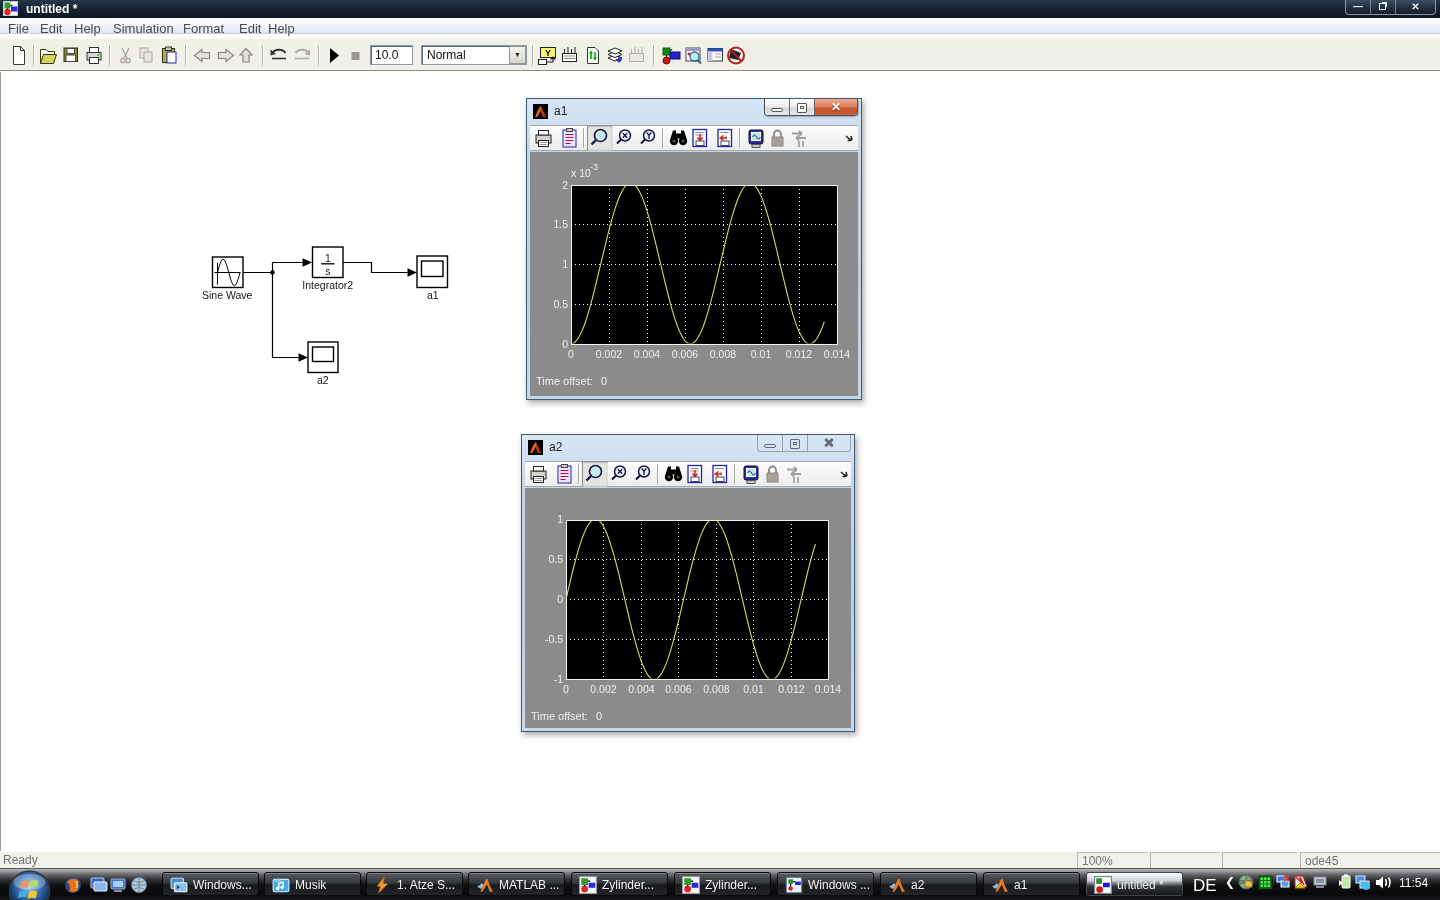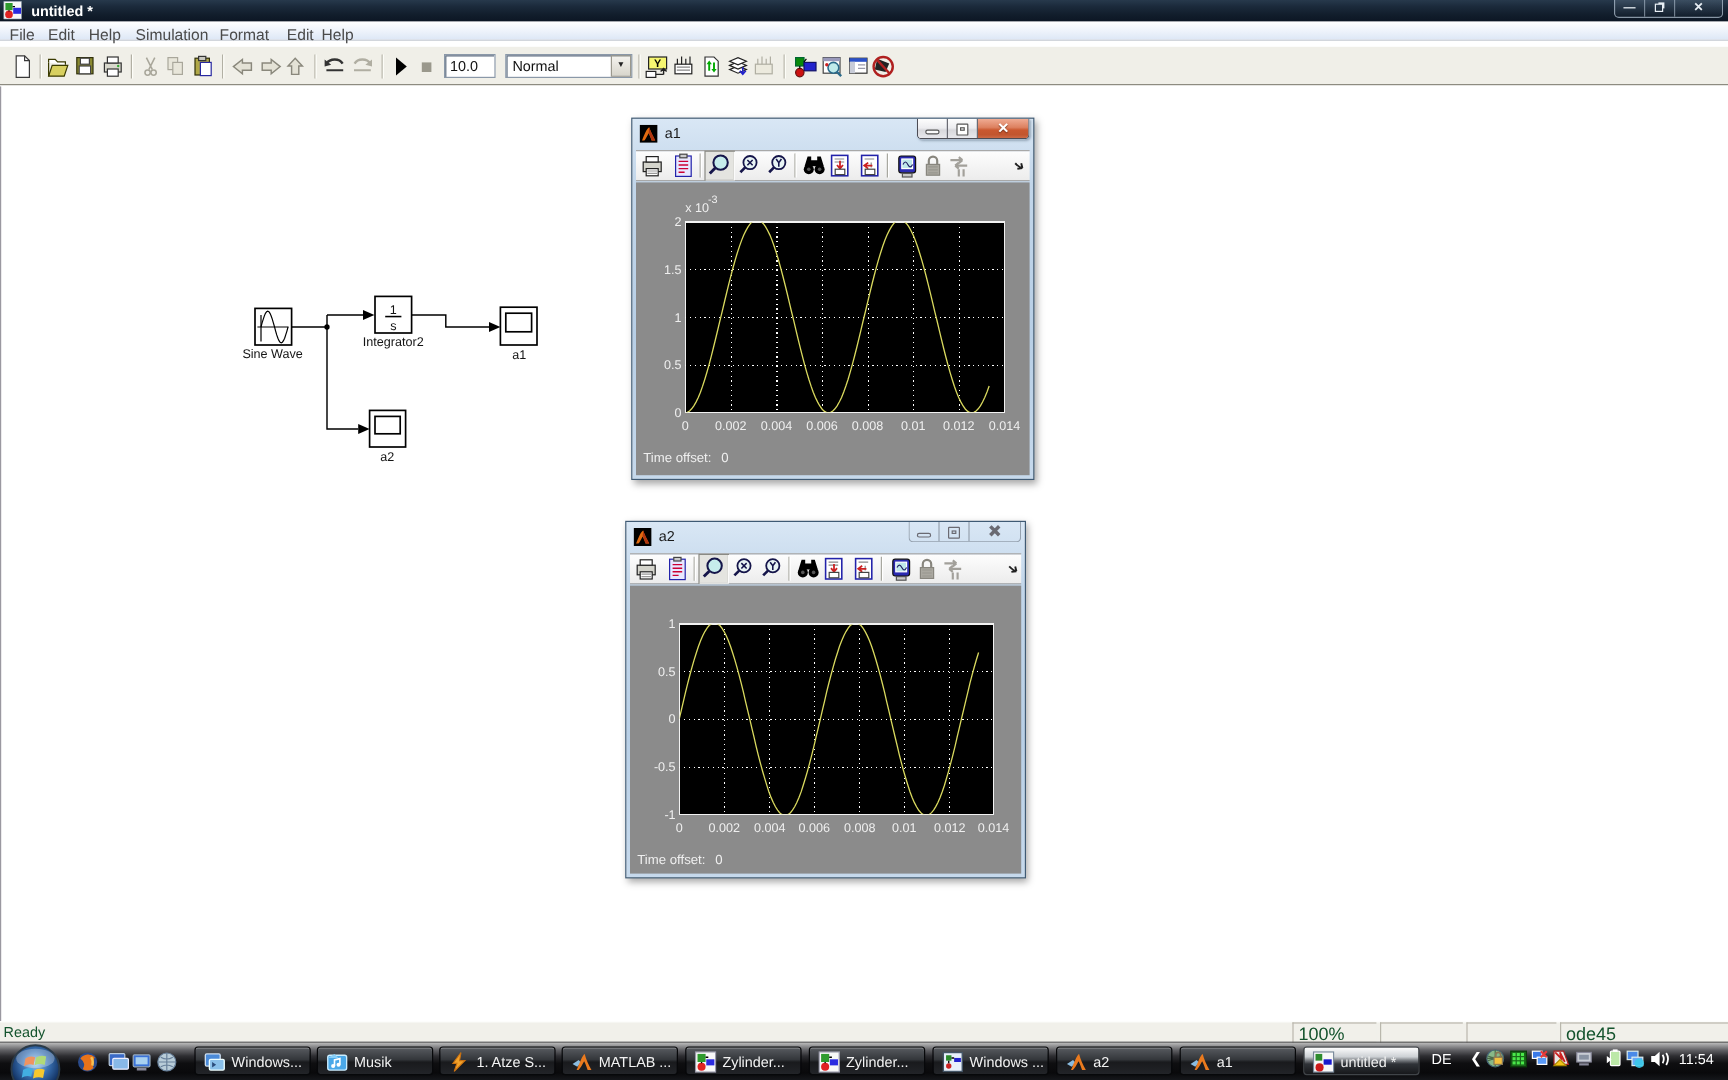--- a/index.html
+++ b/index.html
@@ -16,22 +16,22 @@
 #menubar{left:0;top:18px;width:1440px;height:16px;background:linear-gradient(180deg,#ffffff,#f2f6fc 40%,#dde7f6);border-bottom:1px solid #c8cdd4;color:#4a4a4a;font-size:13px}
 #menubar span{position:absolute;top:3px}
 
 #toolbar{left:0;top:39px;width:1440px;height:32px;background:#f0efe8;border-bottom:1px solid #8d8b80}
 #runbox{left:370px;top:45px;width:43px;height:20px;background:#fff;border:1px solid #8a98a8;box-shadow:inset 1px 1px 0 #5a6a7e;font-size:12px;color:#111;padding:2px 0 0 4px}
 #normalbox{left:421px;top:45px;width:106px;height:20px;background:#fff;border:1px solid #8a98a8;box-shadow:inset 1px 1px 0 #5a6a7e;font-size:12px;color:#111;padding:2px 0 0 5px}
 #normalbox .dd{position:absolute;right:0px;top:0px;width:17px;height:18px;background:linear-gradient(180deg,#f4f3ee,#d8d6cc);border:1px solid #9b998e;color:#222;font-size:7px;text-align:center;line-height:15px}
 
 #canvas{left:0;top:72px;width:1440px;height:779px;background:#fff;border-left:1px solid #9a98a0}
 
-#status{left:0;top:851px;width:1440px;height:17px;background:#f1f0ea;border-top:1px solid #fff;font-size:12px;color:#14532d}
-#status .cell{position:absolute;top:0;height:17px;border-left:1px solid #b9b7ac;border-top:1px solid #b9b7ac;background:#f1f0ea;font-size:15px;padding:1px 0 0 4px}
+#status{left:0;top:851px;width:1440px;height:17px;background:#f1f0ea;border-top:1px solid #fff;font-size:12px;color:#737373}
+#status .cell{position:absolute;top:0;height:17px;border-left:1px solid #b9b7ac;border-top:1px solid #b9b7ac;background:#f1f0ea;font-size:12px;padding:1px 0 0 4px}
 
 #taskbar{left:0;top:868px;width:1440px;height:32px;background:linear-gradient(180deg,#bababa 0,#8e8e90 3px,#626266 6px,#2e2e32 11px,#0e0e10 17px,#09090b 25px,#17191d 32px);border-top:1px solid #555}
 .tbtn{position:absolute;top:872px;width:97px;height:24px;border-radius:3px;border:1px solid #07080a;background:linear-gradient(180deg,#585b60 0,#34373b 45%,#191a1d 55%,#222428 100%);box-shadow:inset 0 1px 0 rgba(255,255,255,.25);color:#f2f2f2;font-size:11px}
 .tbtn .lbl{position:absolute;left:30px;top:5px;white-space:nowrap;font-size:12px}
 .tbtn .ticn{position:absolute;left:7px;top:3px;width:18px;height:18px}
 .tbtn.activebtn{background:linear-gradient(180deg,#fdfdfd 0,#ccd0d4 35%,#7a7e83 48%,#303338 62%,#17181b 100%);border-color:#404448}
 .tray{position:absolute;color:#fff;font-size:11px}
 
 .scopewin{border:1px solid #3f5a74;background:linear-gradient(180deg,#d9e7f5 0,#c2d6ea 18%,#b8cfe6 60%,#c6d9ec 100%);box-shadow:2px 3px 6px rgba(0,0,0,.35)}
 .scopewin .ticon{position:absolute;left:6px;top:5px;width:15px;height:15px}
@@ -584,21 +584,21 @@
     </div>
 <div class="tbtn abs activebtn" style="left:1086px">
       <svg class="ticn" viewBox="0 0 16 16">
         <rect x="0.5" y="0.5" width="15" height="15" fill="#f8f8f8" stroke="#789"></rect>
         <rect x="2" y="2" width="5" height="5" fill="#2e8b2e"></rect>
         <rect x="8" y="6" width="6" height="4" fill="#1a1acc"></rect>
         <circle cx="5" cy="12" r="3" fill="#cc1a1a"></circle>
       </svg>
       <span class="lbl">untitled *</span>
     </div>
-<div class="tray" style="left:1193px;top:876px;font-size:12px">DE</div>
+<div class="tray" style="left:1193px;top:876px;font-size:17px">DE</div>
 <div class="tray" style="left:1225px;top:875px;font-size:12px">❮</div>
 <svg class="abs" style="left:1238px;top:874px" width="160" height="18" viewBox="0 0 160 18">
   <circle cx="8" cy="8" r="7" fill="#88b888" stroke="#467"></circle>
   <path d="M2,6 q6,3 12,0 M2,10 q6,-3 12,0 M8,1 v14 M1,8 h14" stroke="#4a6a4a" fill="none"></path>
   <rect x="7" y="7" width="7" height="6" fill="#f0c040" stroke="#875"></rect>
   <path d="M8.5,7 v-2 a2,2 0 0 1 4,0 v2" fill="none" stroke="#875" stroke-width="1.4"></path>
   <rect x="21" y="2" width="13" height="13" fill="#1a6a1a" stroke="#0a3a0a"></rect>
   <g fill="#4ae84a">
         <rect x="22.5" y="3.5" width="2.5" height="2.5"></rect>
         <rect x="26" y="3.5" width="2.5" height="2.5"></rect>

